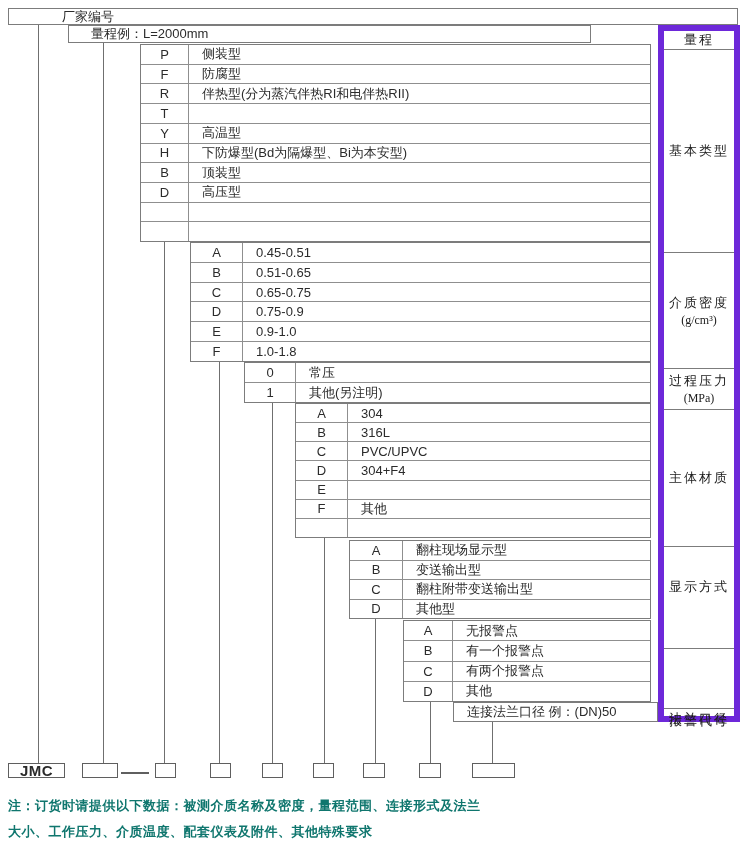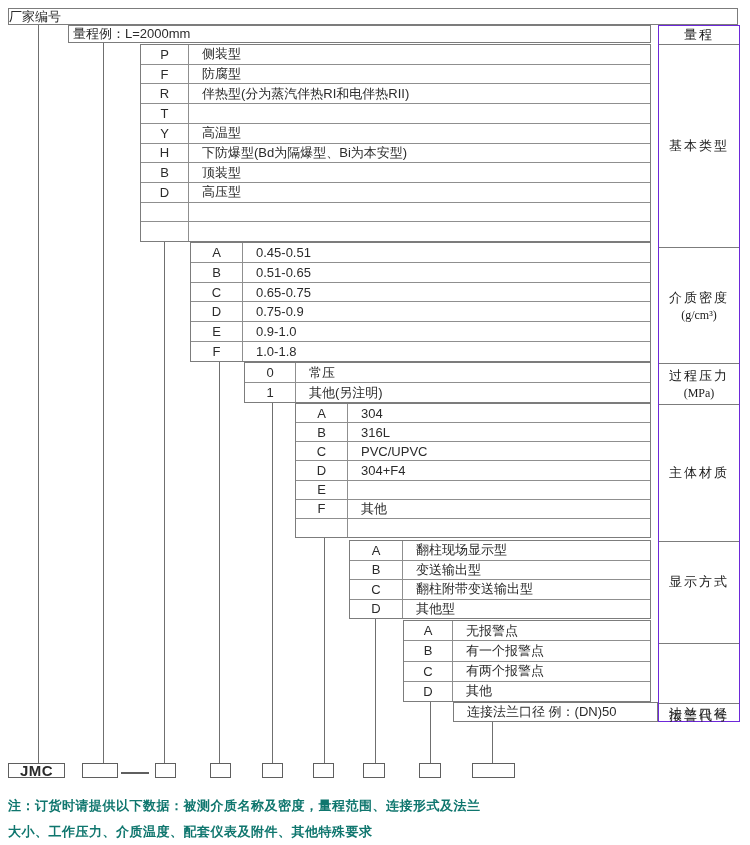--- a/index.html
+++ b/index.html
@@ -3,45 +3,45 @@
 <meta charset="utf-8">
 <style>
   html,body{margin:0;padding:0;background:#ffffff;}
   .stage{
     position:relative;width:750px;height:845px;background:#ffffff;overflow:hidden;
     font-family:"Liberation Sans","DejaVu Sans",sans-serif;color:#2b2b2b;
   }
   
   .top-box{
     position:absolute;left:8px;top:8px;width:730px;height:17px;
-    border:1px solid #7c7c7c;display:flex;align-items:center;
+    border:1px solid #7c7c7c;display:flex;align-items:center;padding-left:53px;
     font-size:13px;box-sizing:border-box;background:#fff;
   }
   
   .range-box{
-    position:absolute;left:68px;top:25px;width:583px;height:18px;
-    border:1px solid #7c7c7c;display:flex;align-items:center;padding-left:4px;
+    position:absolute;left:68px;top:25px;width:523px;height:18px;
+    border:1px solid #7c7c7c;display:flex;align-items:center;padding-left:22px;
     font-size:13px;box-sizing:border-box;background:#fff;
   }
   
   .sel-table{
     position:absolute;display:flex;flex-direction:column;
     border:1px solid #7c7c7c;background:#fff;box-sizing:border-box;
   }
   .trow{flex:1;display:flex;border-top:1px solid #8f8f8f;min-height:0;}
   .trow:first-child{border-top:none;}
   .tcode{
     width:var(--cw);flex:none;border-right:1px solid #8f8f8f;
     display:flex;align-items:center;justify-content:center;font-size:13px;
   }
   .tdesc{flex:1;display:flex;align-items:center;padding-left:13px;font-size:13px;white-space:nowrap;overflow:hidden;}
   
   .label-col{
     position:absolute;left:658px;top:25px;width:82px;height:697px;
-    border:1px solid #6d28d9;box-sizing:border-box;background:#fff;
+    border:6px solid #6d28d9;box-sizing:border-box;background:#fff;
     font-family:"Liberation Serif","DejaVu Serif",serif;
   }
   .lcell{
     position:absolute;left:0;right:0;display:flex;flex-direction:column;
     align-items:center;justify-content:center;
     font-size:13px;letter-spacing:2px;color:#1c1c1c;box-sizing:border-box;
   }
   .lcell + .lcell{border-top:1px solid #7c7c7c;}
   .lsub{letter-spacing:0;font-size:12px;margin-top:1px;}
   

